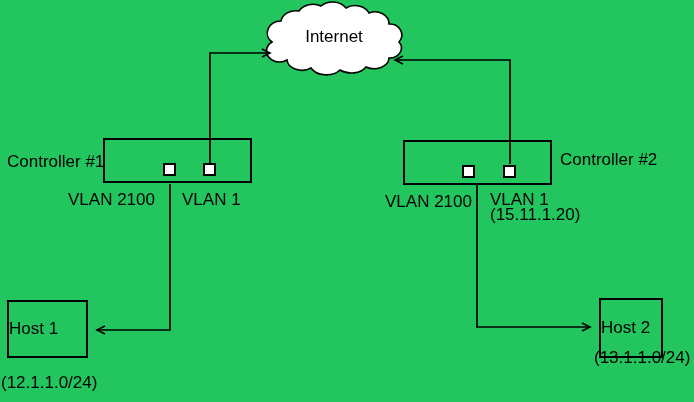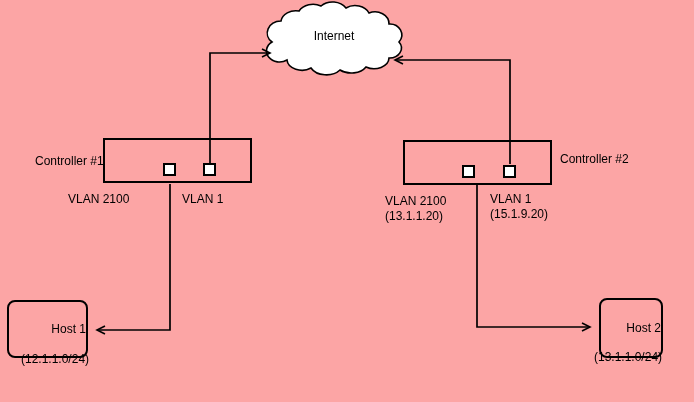--- a/index.html
+++ b/index.html
@@ -1,35 +1,35 @@
 <!DOCTYPE html>
 <html><head>
 <meta charset="utf-8">
 <style>
   html, body { margin: 0; padding: 0; background: #ffffff; }
   .canvas {
     position: relative;
     width: 694px;
     height: 402px;
-    background: #fca5a5;
+    background: #22c55e;
     font-family: "Liberation Sans", sans-serif;
-    font-size: 12px;
+    font-size: 17px;
     color: #000000;
     overflow: hidden;
   }
   svg.wires { position: absolute; left: 0; top: 0; }
   .lbl { position: absolute; white-space: nowrap; line-height: 15px; }
   .vlan-block { position: absolute; text-align: left; line-height: 15px; }
   .box {
     position: absolute;
     border: 2px solid #000000;
     box-sizing: border-box;
     background: transparent;
   }
-  .host-box { display: flex; align-items: center; justify-content: flex-end; border-radius: 8px; }
+  .host-box { display: flex; align-items: center; justify-content: flex-start; }
   .port {
     position: absolute;
     width: 13px; height: 13px;
     border: 2px solid #000000;
     box-sizing: border-box;
     background: #ffffff;
   }
   .internet-label { text-align: center; width: 140px; }
 </style>
 </head>
@@ -63,49 +63,48 @@
 
     <polyline points="510,164 510,60 395,60" fill="none" stroke="#000000" stroke-width="1.7" marker-end="url(#arrow)"></polyline>
 
     <polyline points="170,184 170,330 97,330" fill="none" stroke="#000000" stroke-width="1.7" marker-end="url(#arrow)"></polyline>
 
     <polyline points="477,184 477,327 590,327" fill="none" stroke="#000000" stroke-width="1.7" marker-end="url(#arrow)"></polyline>
   </svg>
 
   <div class="lbl internet-label" style="left:264px; top:29px;">Internet</div>
 
-  <div class="lbl" style="left:7px; top:154px;margin-left:28px;">Controller #1</div>
+  <div class="lbl" style="left:7px; top:154px;">Controller #1</div>
   <div class="box" style="left:103px; top:138px; width:149px; height:45px;">
     <span class="port" style="left:58px; top:23px;"></span>
     <span class="port" style="left:98px; top:23px;"></span>
   </div>
   <div class="vlan-block" style="left:68px; top:192px; width:105px;">
     <div>VLAN 2100</div>
   </div>
   <div class="vlan-block" style="left:182px; top:192px; width:80px;">
     <div>VLAN 1</div>
   </div>
 
   <div class="lbl" style="left:560px; top:152px;text-align:right;">Controller #2</div>
   <div class="box" style="left:403px; top:140px; width:149px; height:45px;">
     <span class="port" style="left:57px; top:23px;"></span>
     <span class="port" style="left:98px; top:23px;"></span>
   </div>
   <div class="vlan-block" style="left:385px; top:194px; width:95px;">
     <div>VLAN 2100</div>
-    <div>(13.1.1.20)</div>
   </div>
   <div class="vlan-block" style="left:490px; top:192px; width:80px;">
     <div>VLAN 1</div>
-    <div>(15.1.9.20)</div>
+    <div>(15.11.1.20)</div>
   </div>
 
   <div class="box host-box" style="left:7px; top:300px; width:81px; height:58px;">
     <span>Host 1</span>
   </div>
-  <div class="lbl" style="left:1px; top:352px;margin-left:20px;">(12.1.1.0/24)</div>
+  <div class="lbl" style="left:1px; top:375px;">(12.1.1.0/24)</div>
 
   <div class="box host-box" style="left:599px; top:298px; width:64px; height:60px;">
     <span>Host 2</span>
   </div>
   <div class="lbl" style="left:594px; top:350px;">(13.1.1.0/24)</div>
 
 </div>
 
 </body></html>

